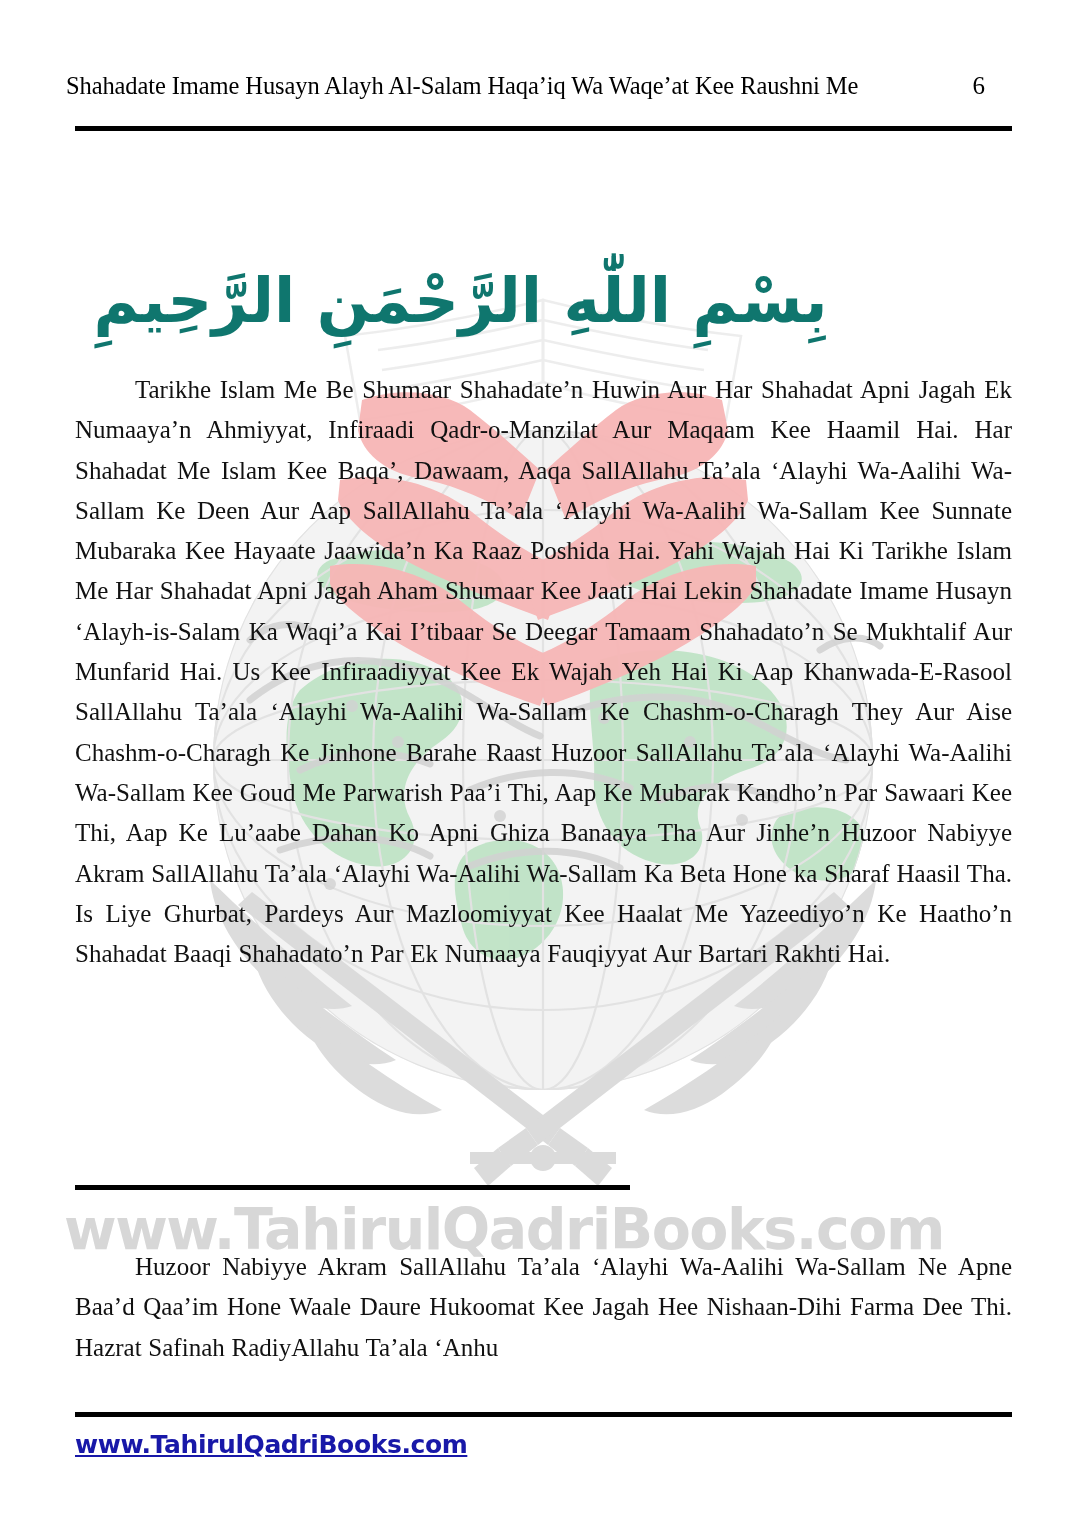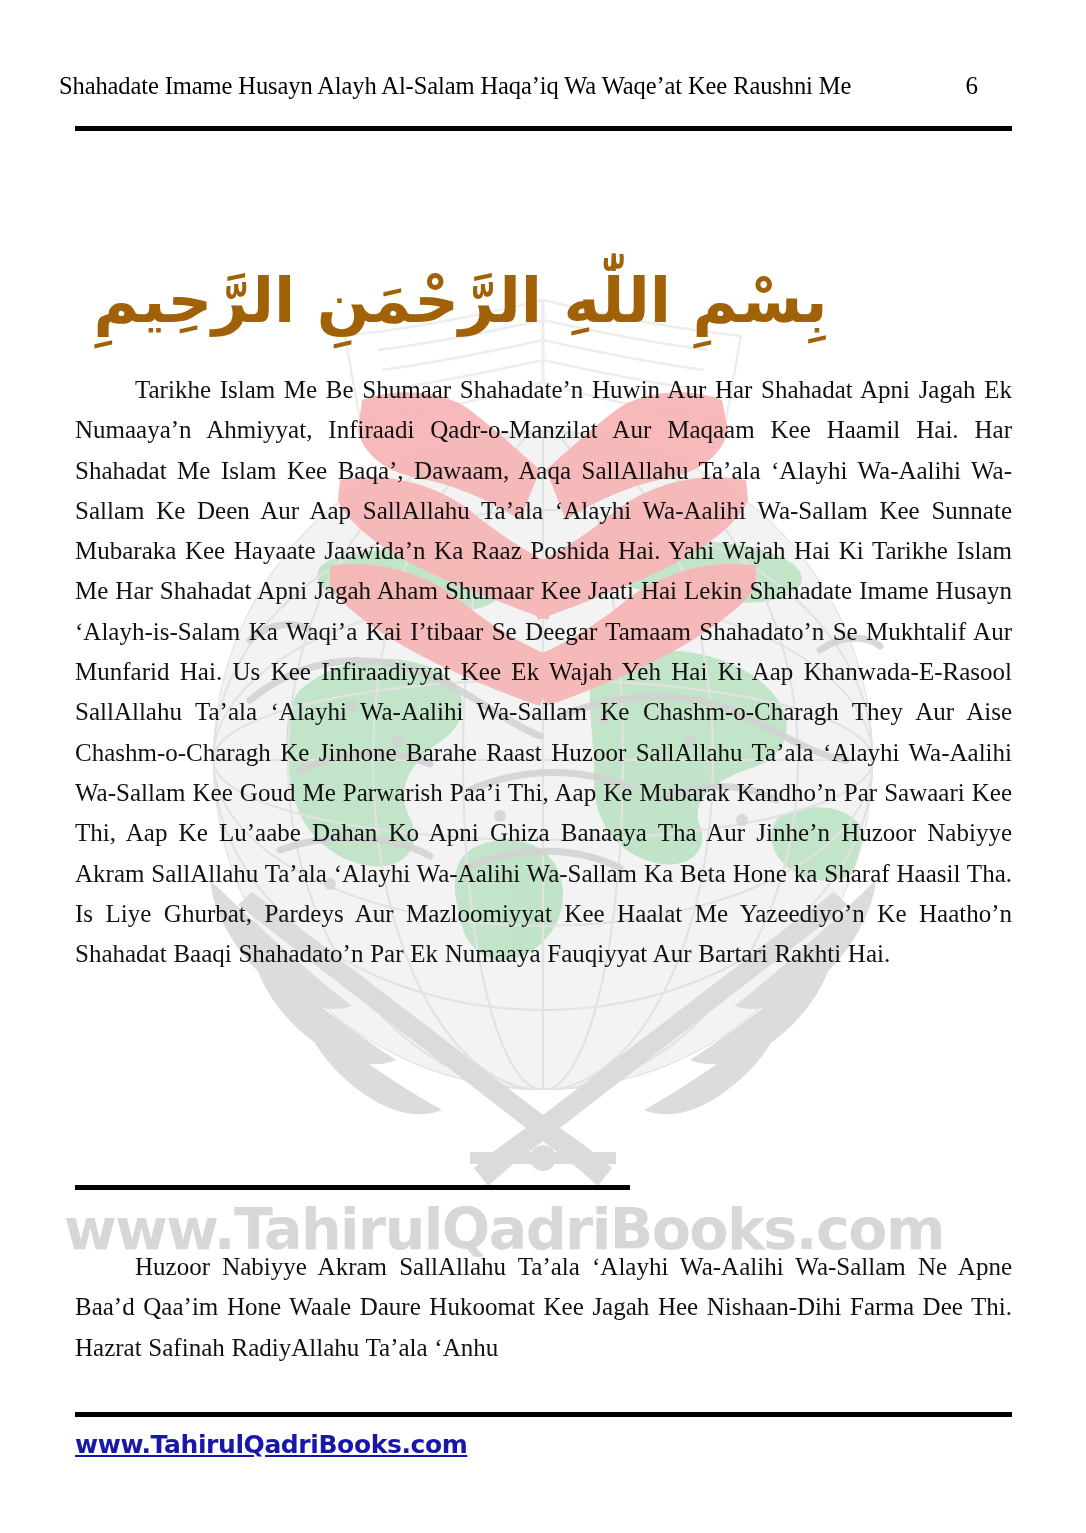--- a/index.html
+++ b/index.html
@@ -38,21 +38,21 @@
     letter-spacing: -1.5px;
     color: #d7d7d7;
     white-space: nowrap;
     z-index: 1;
     pointer-events: none;
   }
 
   
   .header {
     position: absolute;
-    left: 59px;
+    left: 66px;
     top: 72px;
     width: 937px;
     display: flex;
     align-items: flex-end;
     justify-content: space-between;
     z-index: 3;
   }
   .header-title {
     font-size: 24.5px;
     color: #000;
@@ -78,21 +78,21 @@
   .bismillah {
     position: absolute;
     left: 0;
     top: 262px;
     width: 921px;
     text-align: center;
     font-family: "DejaVu Sans", sans-serif;
     font-weight: bold;
     font-size: 62px;
     line-height: 1.25;
-    color: #a16207;
+    color: #0f766e;
     direction: rtl;
     z-index: 3;
   }
 
   
   .body-block {
     position: absolute;
     left: 75px;
     width: 937px;
     z-index: 3;

